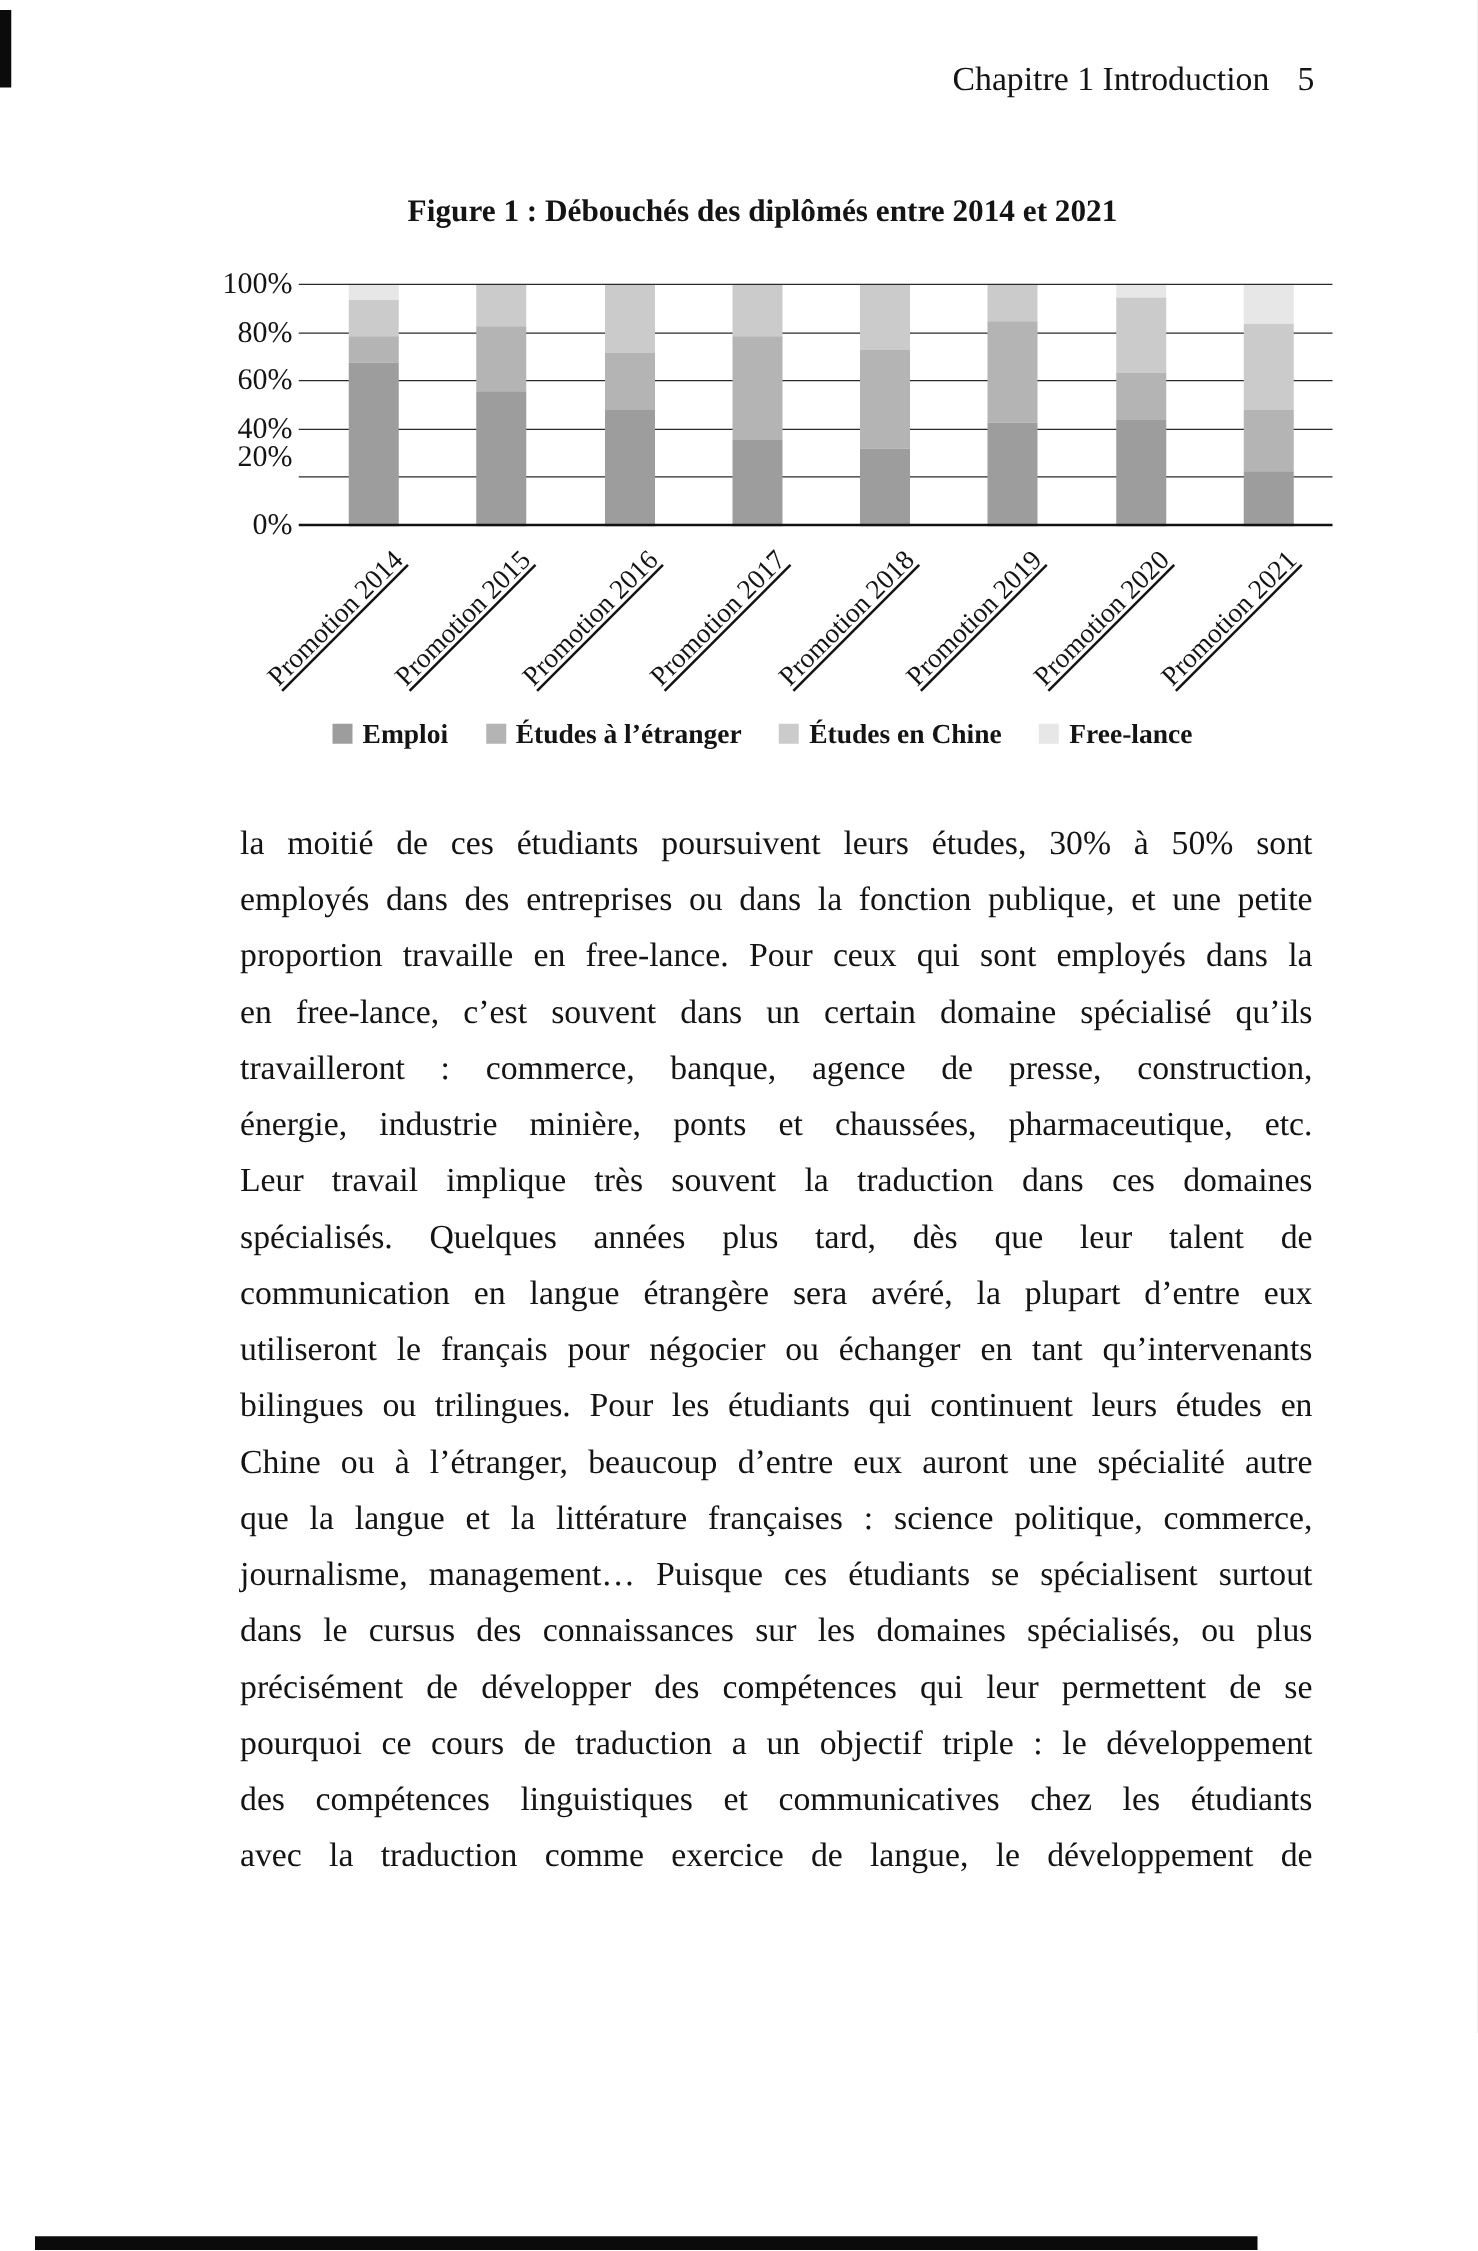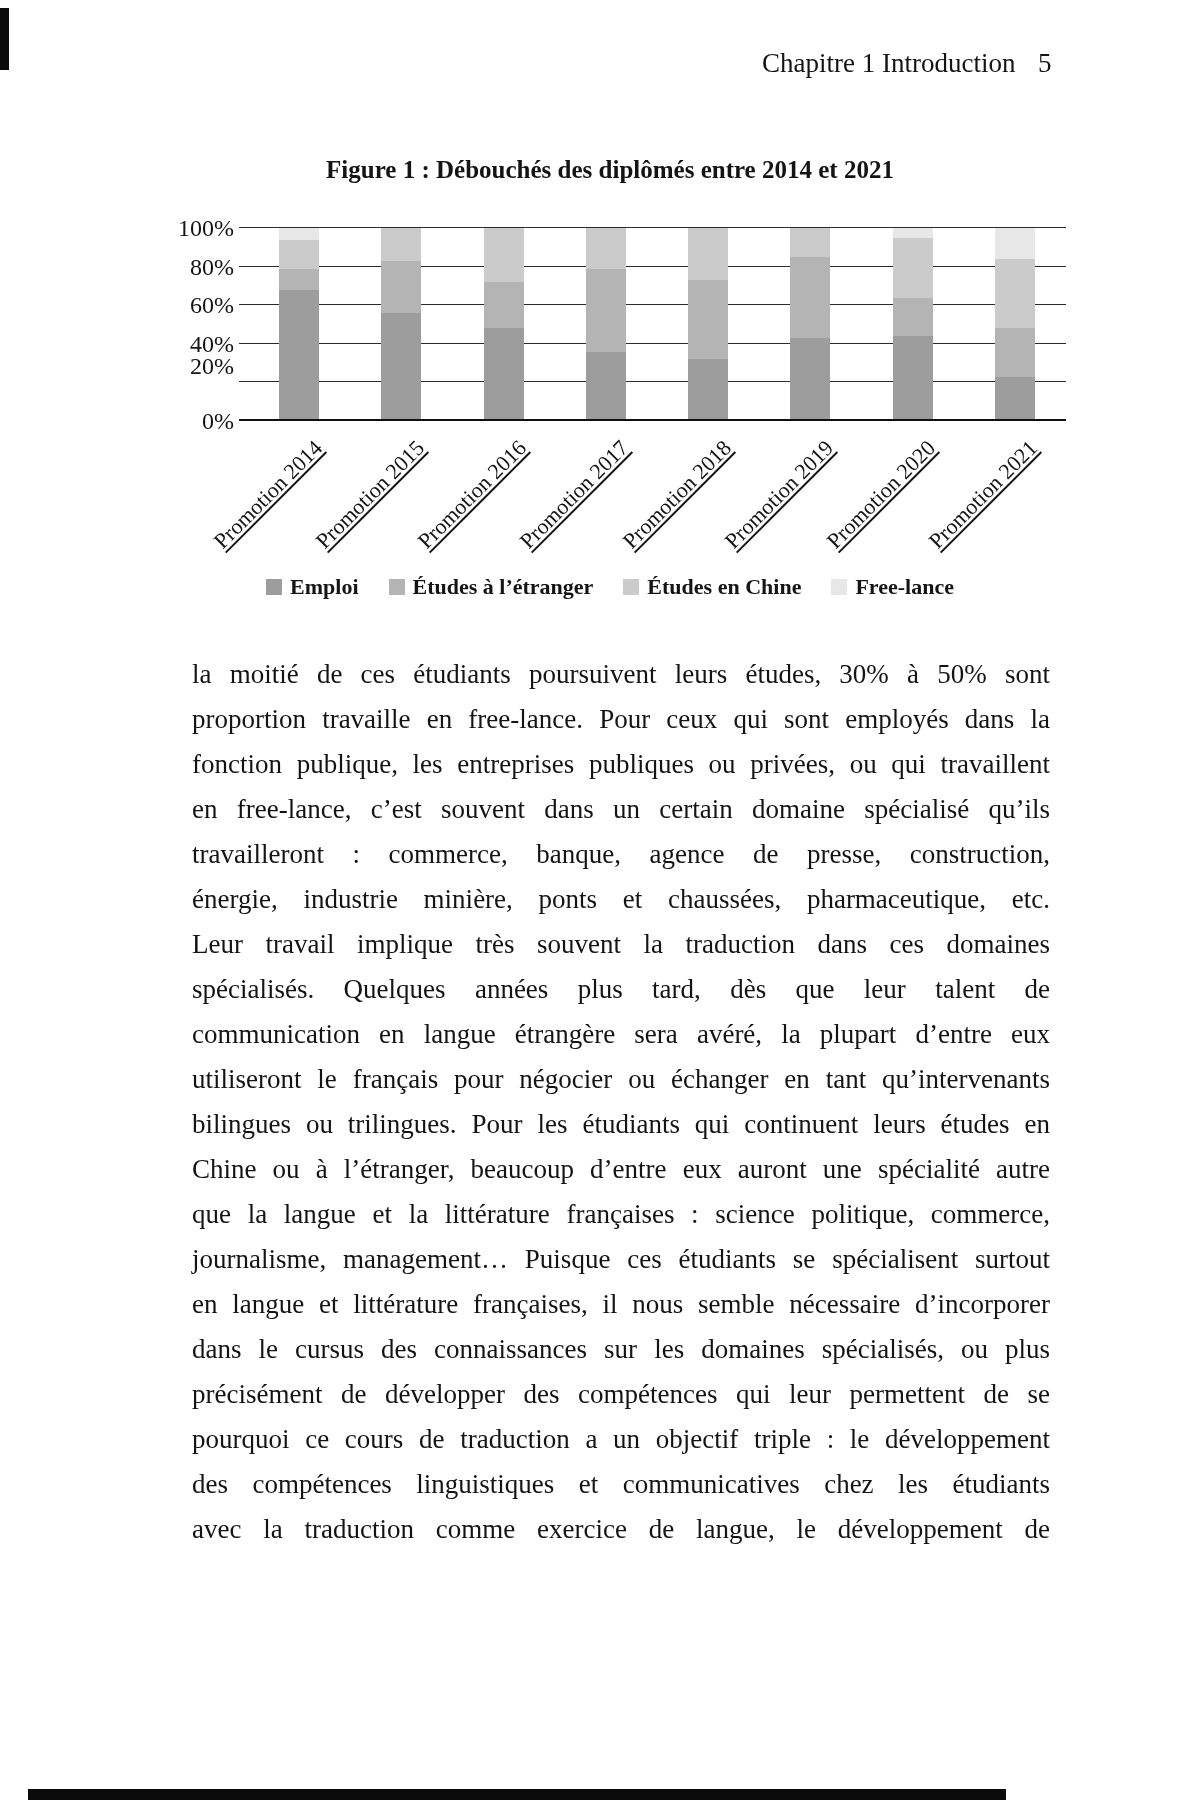--- a/index.html
+++ b/index.html
@@ -150,34 +150,33 @@
         <div class="legend-label">Études en Chine</div>
       </div>
       <div class="legend-item">
         <div class="swatch" style="background: rgb(231, 231, 231);"></div>
         <div class="legend-label">Free-lance</div>
       </div>
     </div>
 
   <div class="body-text" id="bodyText">
       <div class="bline">la moitié de ces étudiants poursuivent leurs études, 30% à 50% sont</div>
+      <div class="bline">employés dans des entreprises ou dans la fonction publique, et une petite</div>
       <div class="bline">proportion travaille en free-lance. Pour ceux qui sont employés dans la</div>
-      <div class="bline">fonction publique, les entreprises publiques ou privées, ou qui travaillent</div>
       <div class="bline">en free-lance, c’est souvent dans un certain domaine spécialisé qu’ils</div>
       <div class="bline">travailleront : commerce, banque, agence de presse, construction,</div>
       <div class="bline">énergie, industrie minière, ponts et chaussées, pharmaceutique, etc.</div>
       <div class="bline">Leur travail implique très souvent la traduction dans ces domaines</div>
       <div class="bline">spécialisés. Quelques années plus tard, dès que leur talent de</div>
       <div class="bline">communication en langue étrangère sera avéré, la plupart d’entre eux</div>
       <div class="bline">utiliseront le français pour négocier ou échanger en tant qu’intervenants</div>
       <div class="bline">bilingues ou trilingues. Pour les étudiants qui continuent leurs études en</div>
       <div class="bline">Chine ou à l’étranger, beaucoup d’entre eux auront une spécialité autre</div>
       <div class="bline">que la langue et la littérature françaises : science politique, commerce,</div>
       <div class="bline">journalisme, management… Puisque ces étudiants se spécialisent surtout</div>
-      <div class="bline">en langue et littérature françaises, il nous semble nécessaire d’incorporer</div>
       <div class="bline">dans le cursus des connaissances sur les domaines spécialisés, ou plus</div>
       <div class="bline">précisément de développer des compétences qui leur permettent de se</div>
       <div class="bline">pourquoi ce cours de traduction a un objectif triple : le développement</div>
       <div class="bline">des compétences linguistiques et communicatives chez les étudiants</div>
       <div class="bline">avec la traduction comme exercice de langue, le développement de</div>
     </div>
 
   <div class="artifact-bottom"></div>
 </div>
 

